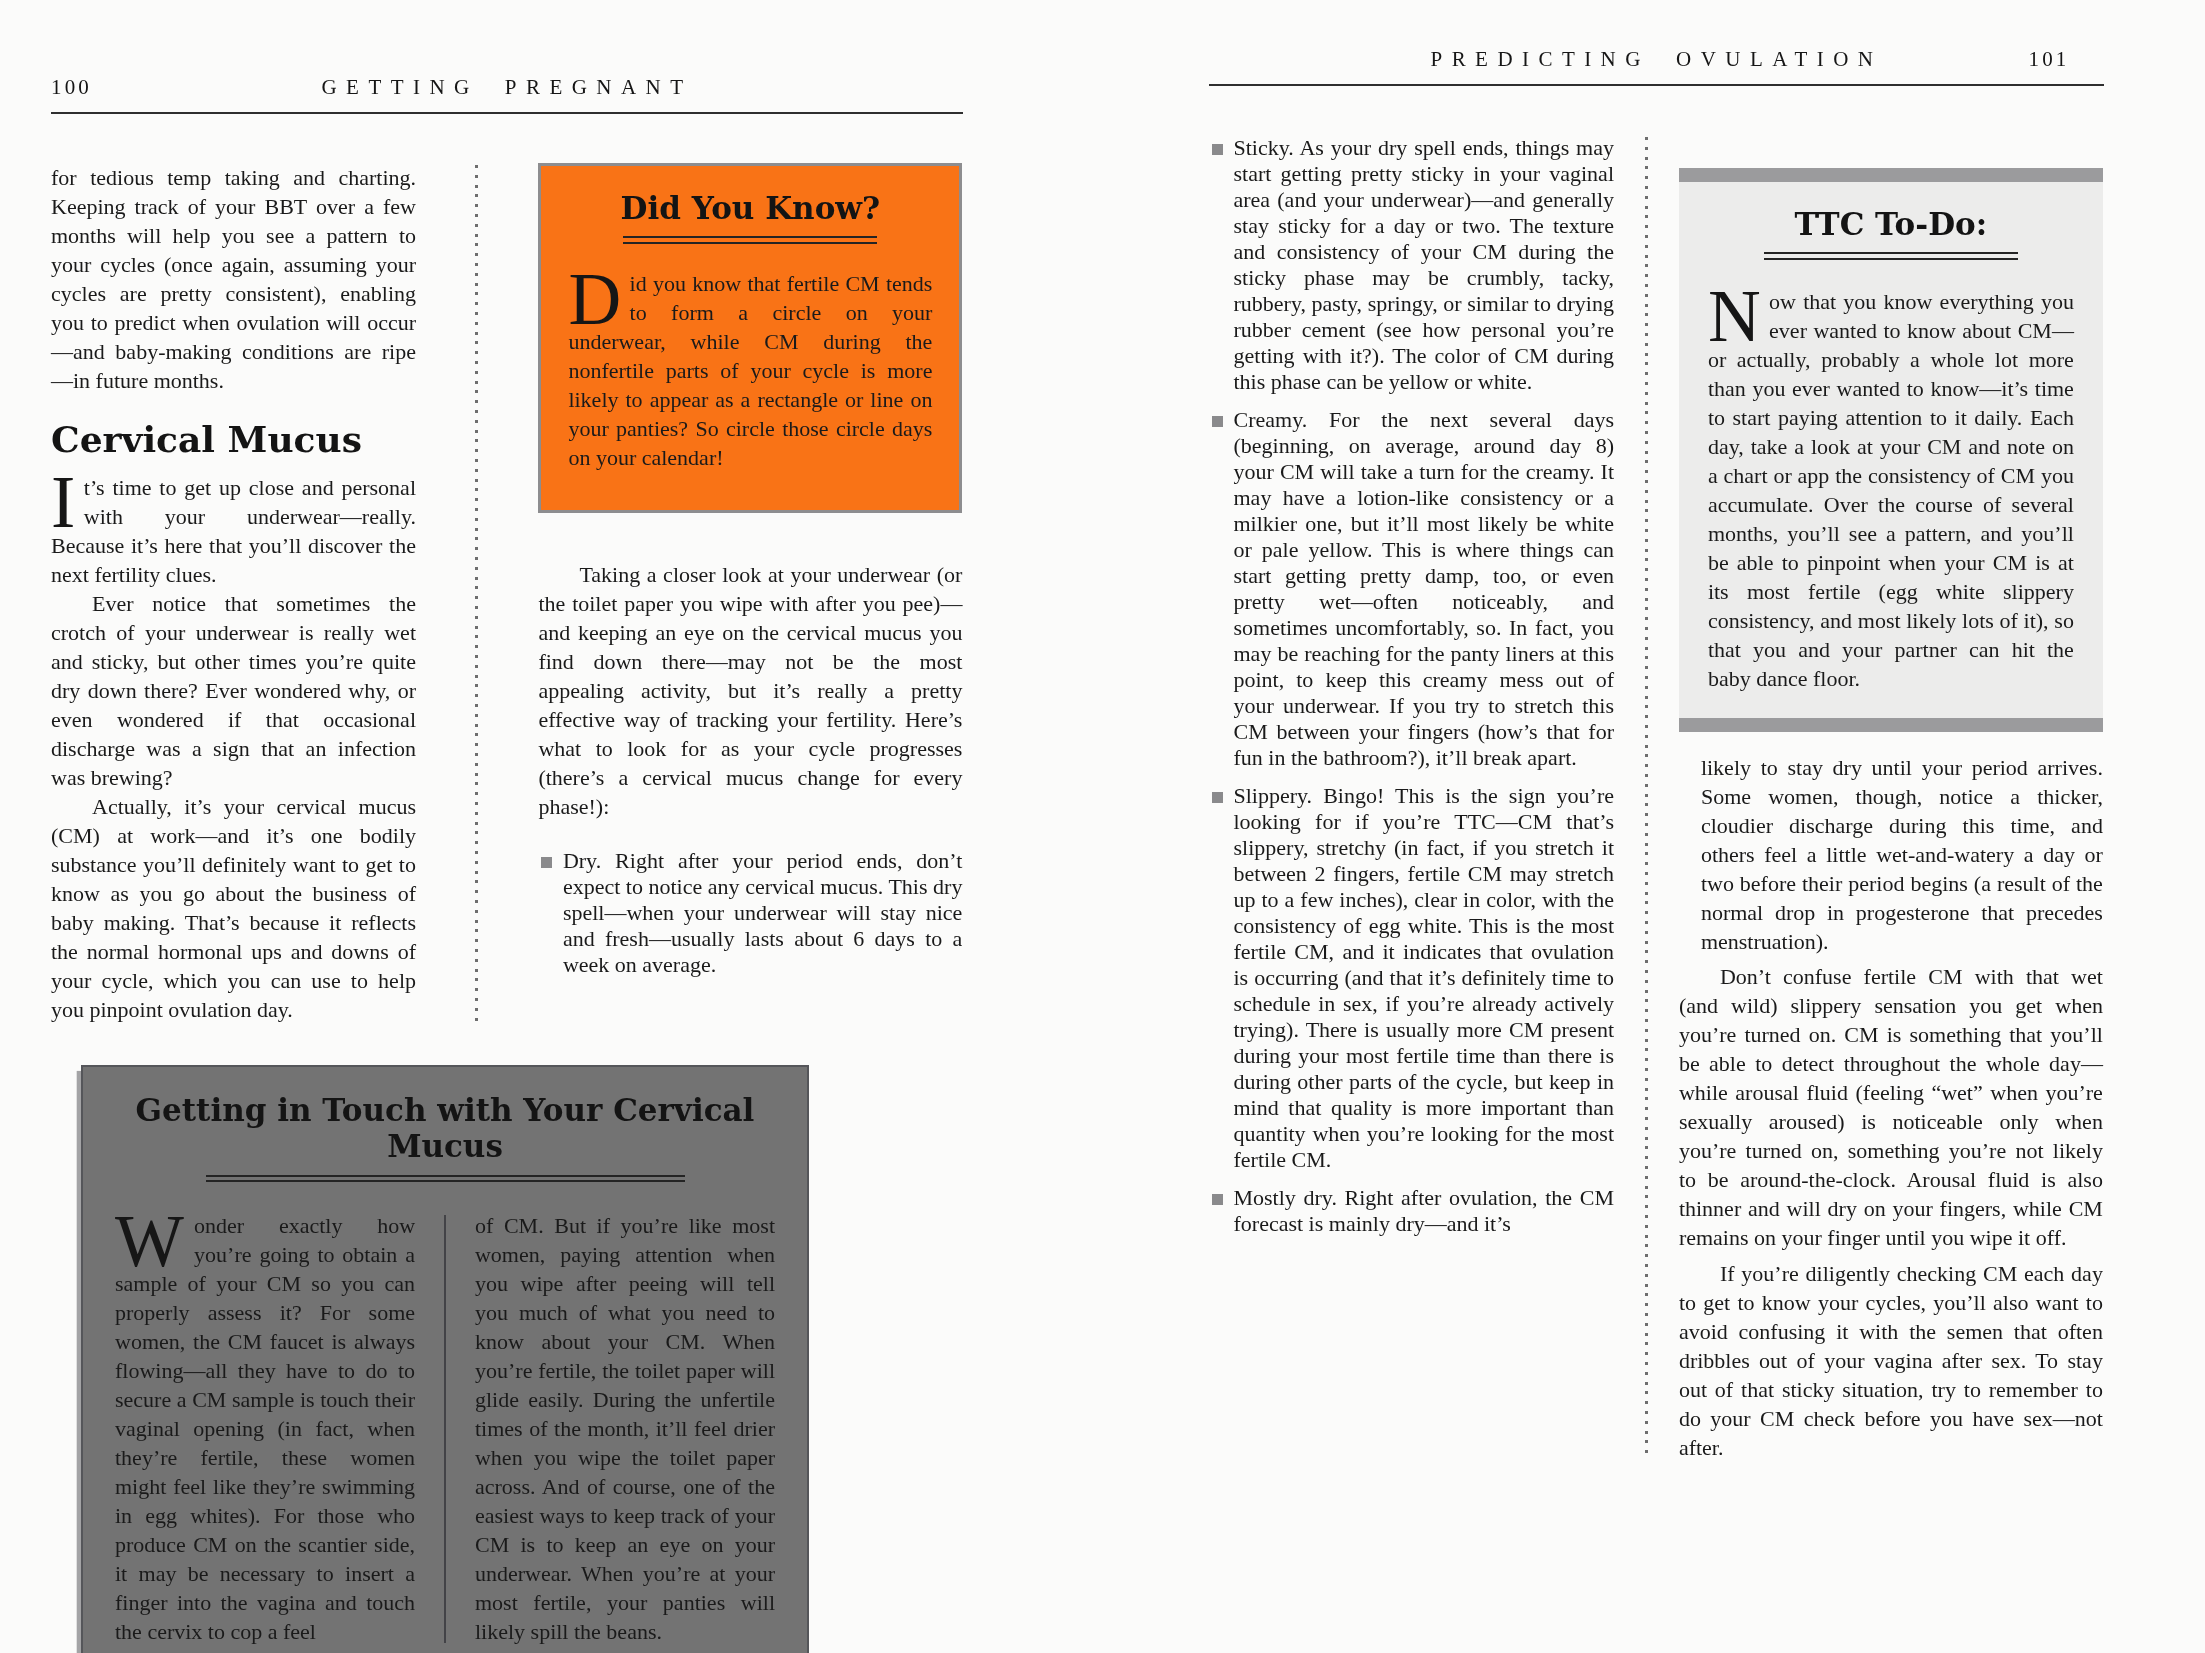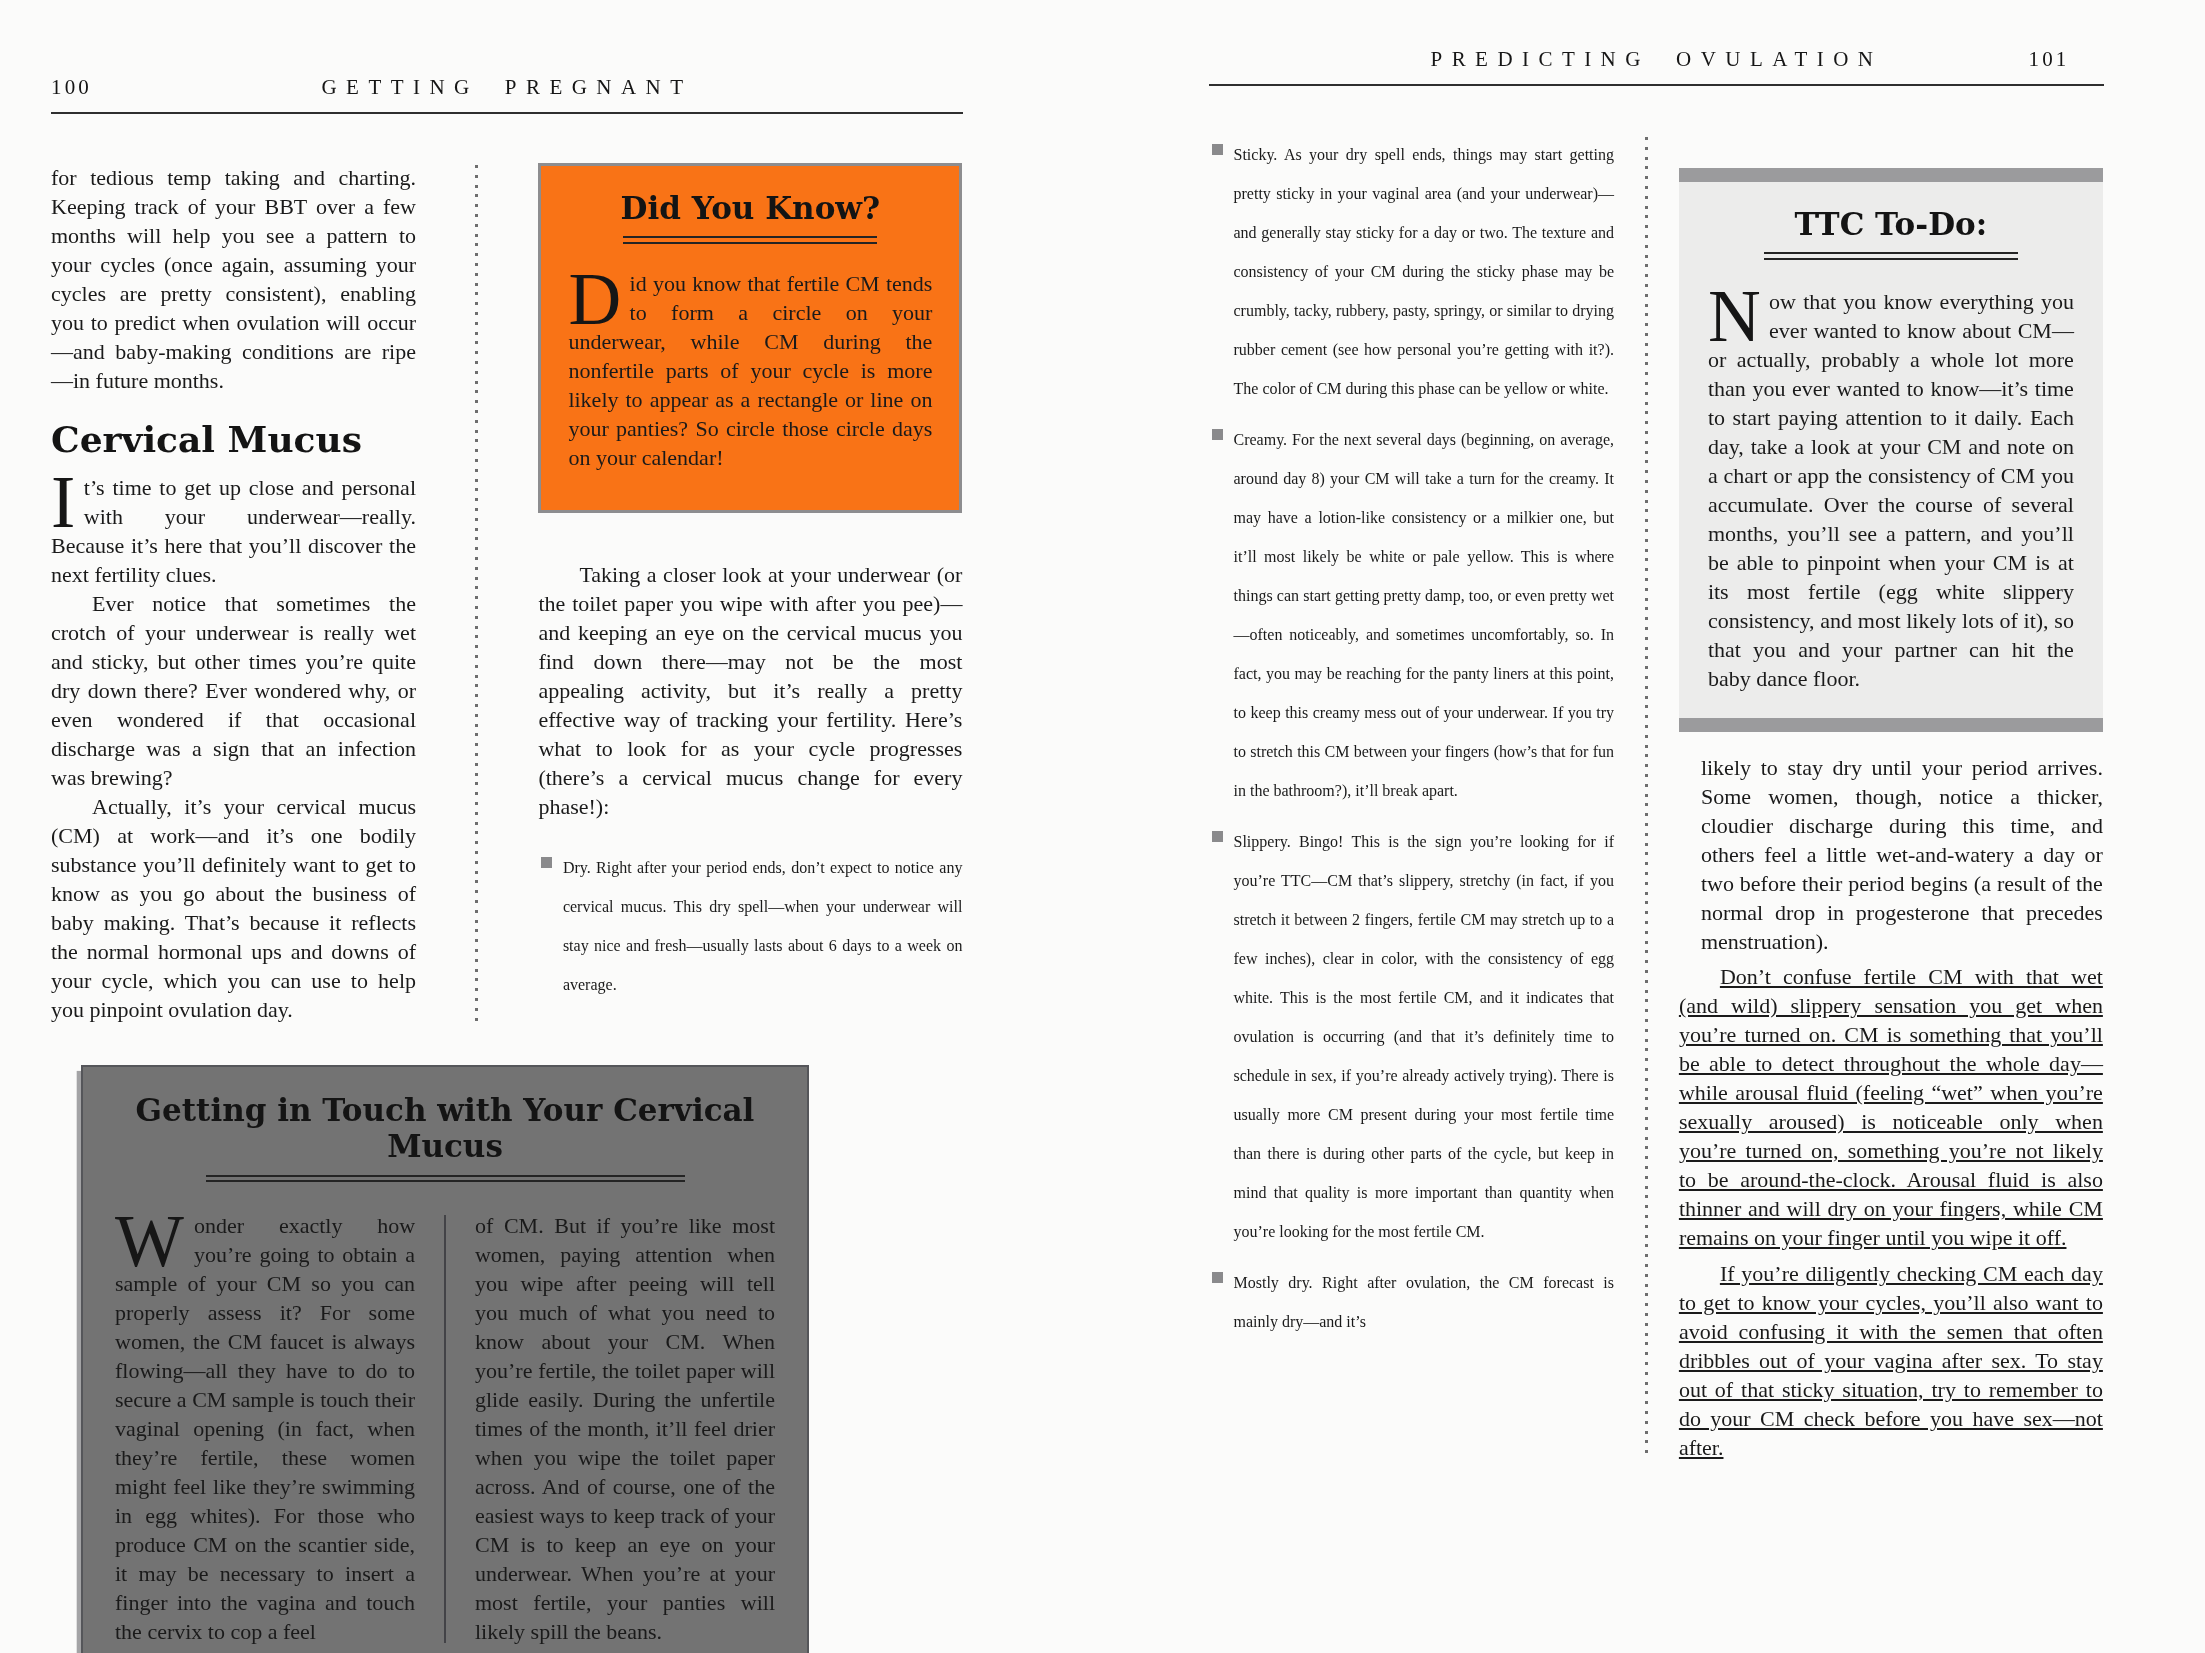--- a/index.html
+++ b/index.html
@@ -52,40 +52,40 @@
   .box-title { text-align:center; font-family:"DejaVu Serif", serif; font-weight:bold; font-size:31px; line-height:36px; color:#141414; }
   .dbl-rule { height:7.6px; box-sizing:border-box; border-top:2.1px solid #242424; border-bottom:2.1px solid #242424; margin:10.2px auto 25.4px auto; }
   .dbl-rule.dyk { width:254px; }
   .dbl-rule.touch { width:479px; margin-bottom:29px; }
   .dbl-rule.ttc { width:254px; margin-bottom:27px; }
 
   
   .bullet { display:flex; margin-top:12px; }
   .bullet.first-l { margin-top:27px; }
   .sq { width:11px; height:11px; background:#8a8a8c; margin:9.3px 11px 0 2.5px; flex:0 0 auto; }
-  .btext { flex:1; font-size:16px; line-height:39px; text-align:justify; }
+  .btext { flex:1; font-size:22px; line-height:26px; text-align:justify; }
 
   
   .touch-box {
     margin:41px 0 0 30px; width:728px; box-sizing:border-box;
     border:2.5px solid #55565a; box-shadow:-5.1px 5.1px 0 -0.8px #a3a3a5;
     padding:25.4px 32px 29px 32px; background:#737373;
   }
   .touch-cols { display:flex; }
   .touch-col { width:380px; }
   .touch-sep { width:2.5px; background:#434347; margin:3.4px 29px 3.4px 29px; }
 
   
   .ttc-box {
     background:#ececeb;
     border-top:14.4px solid #9b9b9d; border-bottom:14.4px solid #9b9b9d;
     padding:24px 29px 25.4px 29px; box-sizing:border-box;
   }
   .cont-para { padding-left:22px; margin-top:20.4px; }
-  .mt { margin-top:6.8px;text-decoration:underline; }
+  .mt { margin-top:6.8px; }
 </style>
 </head>
 <body>
 
 <div class="spread">
 
   <div class="page page-left">
     <div class="runhead">
       <span class="folio">100</span>
       <span class="rh-title">GETTING PREGNANT</span>

